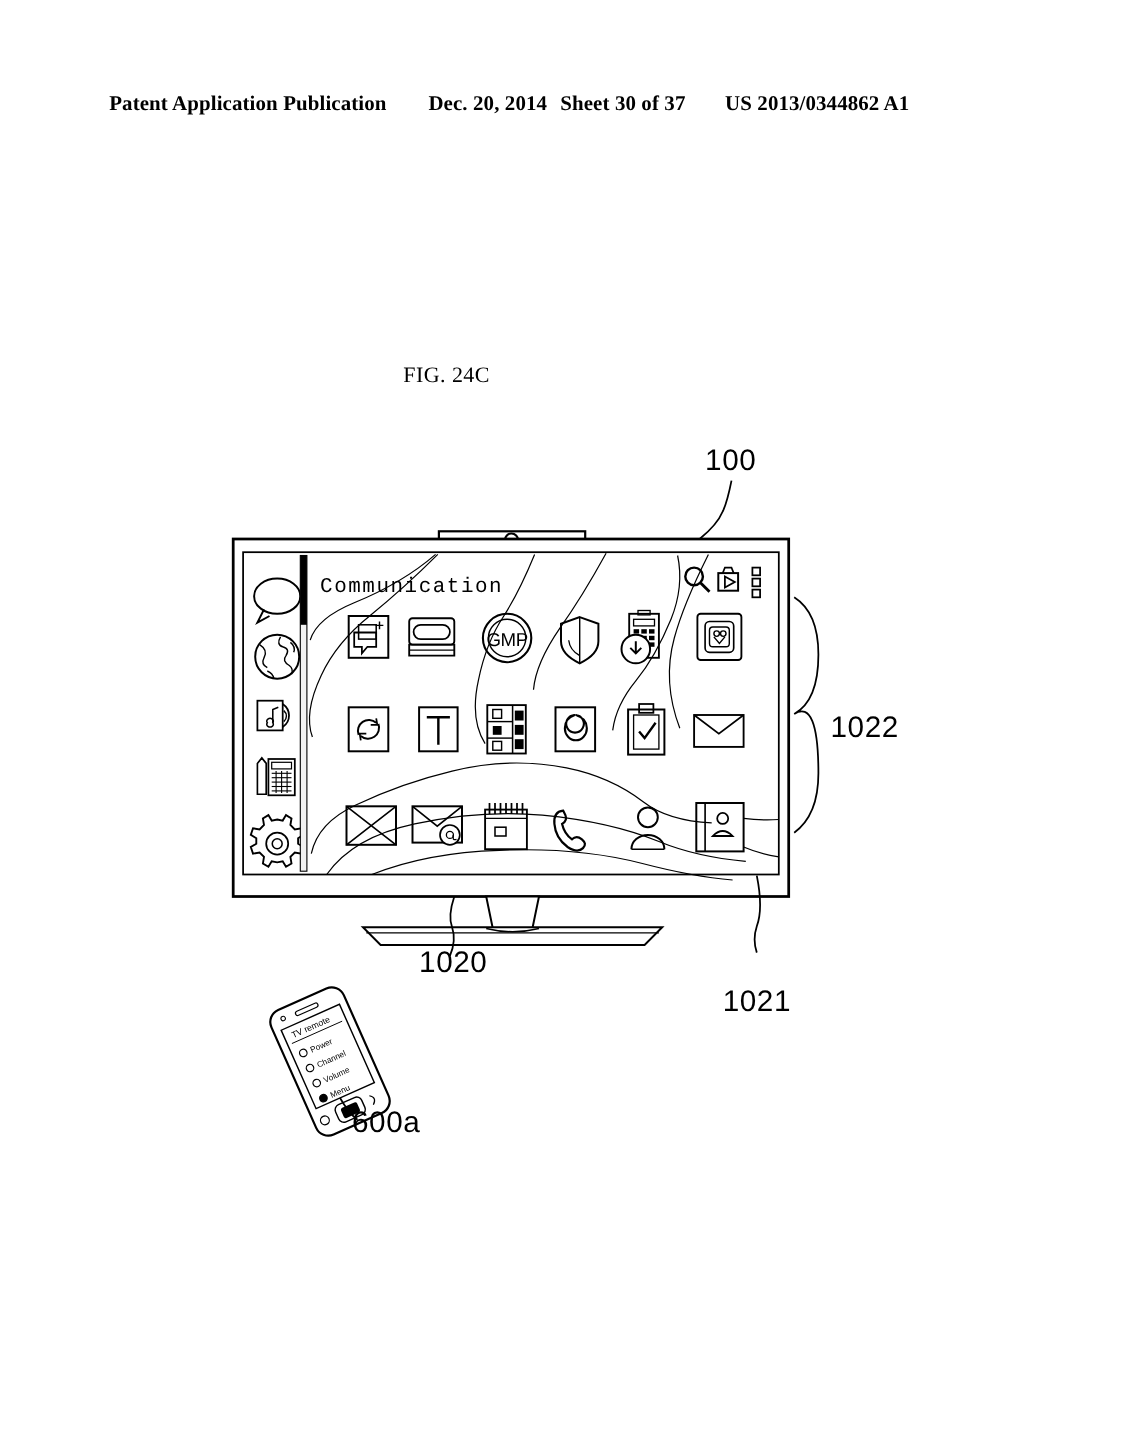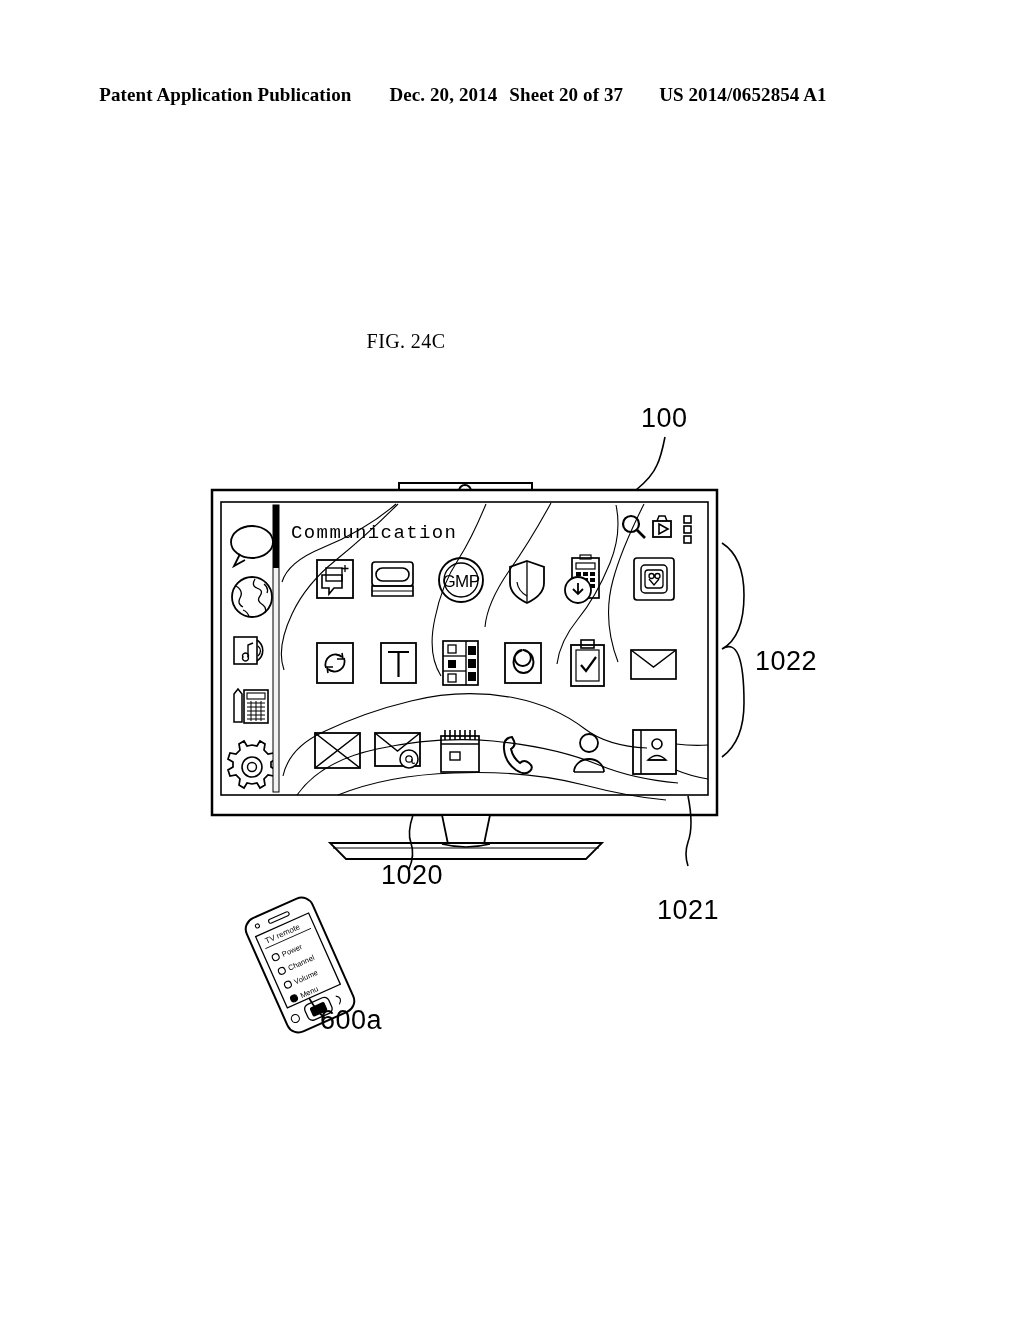--- a/index.html
+++ b/index.html
@@ -84,23 +84,23 @@
 </head>
 <body>
 
 <div id="page">
 
   <div id="pub-header">
     <span class="seg">Patent Application Publication</span>
     <span class="gap-a"></span>
     <span class="seg">Dec. 20, 2014</span>
     <span class="gap-b"></span>
-    <span class="seg">Sheet 20 of 37</span>
+    <span class="seg">Sheet 30 of 37</span>
     <span class="gap-c"></span>
-    <span class="seg">US 2014/0652854 A1</span>
+    <span class="seg">US 2013/0344862 A1</span>
   </div>
 
   <div id="fig-title">FIG. 24C</div>
 
   <svg id="figure-canvas" viewBox="0 0 1024 1320" xmlns="http://www.w3.org/2000/svg">
 
     <g>
       <rect class="fillwhite" x="399" y="483" width="133" height="17" stroke-width="2"></rect>
       <circle class="fillwhite" cx="465" cy="491" r="6" stroke-width="2"></circle>
     </g>

